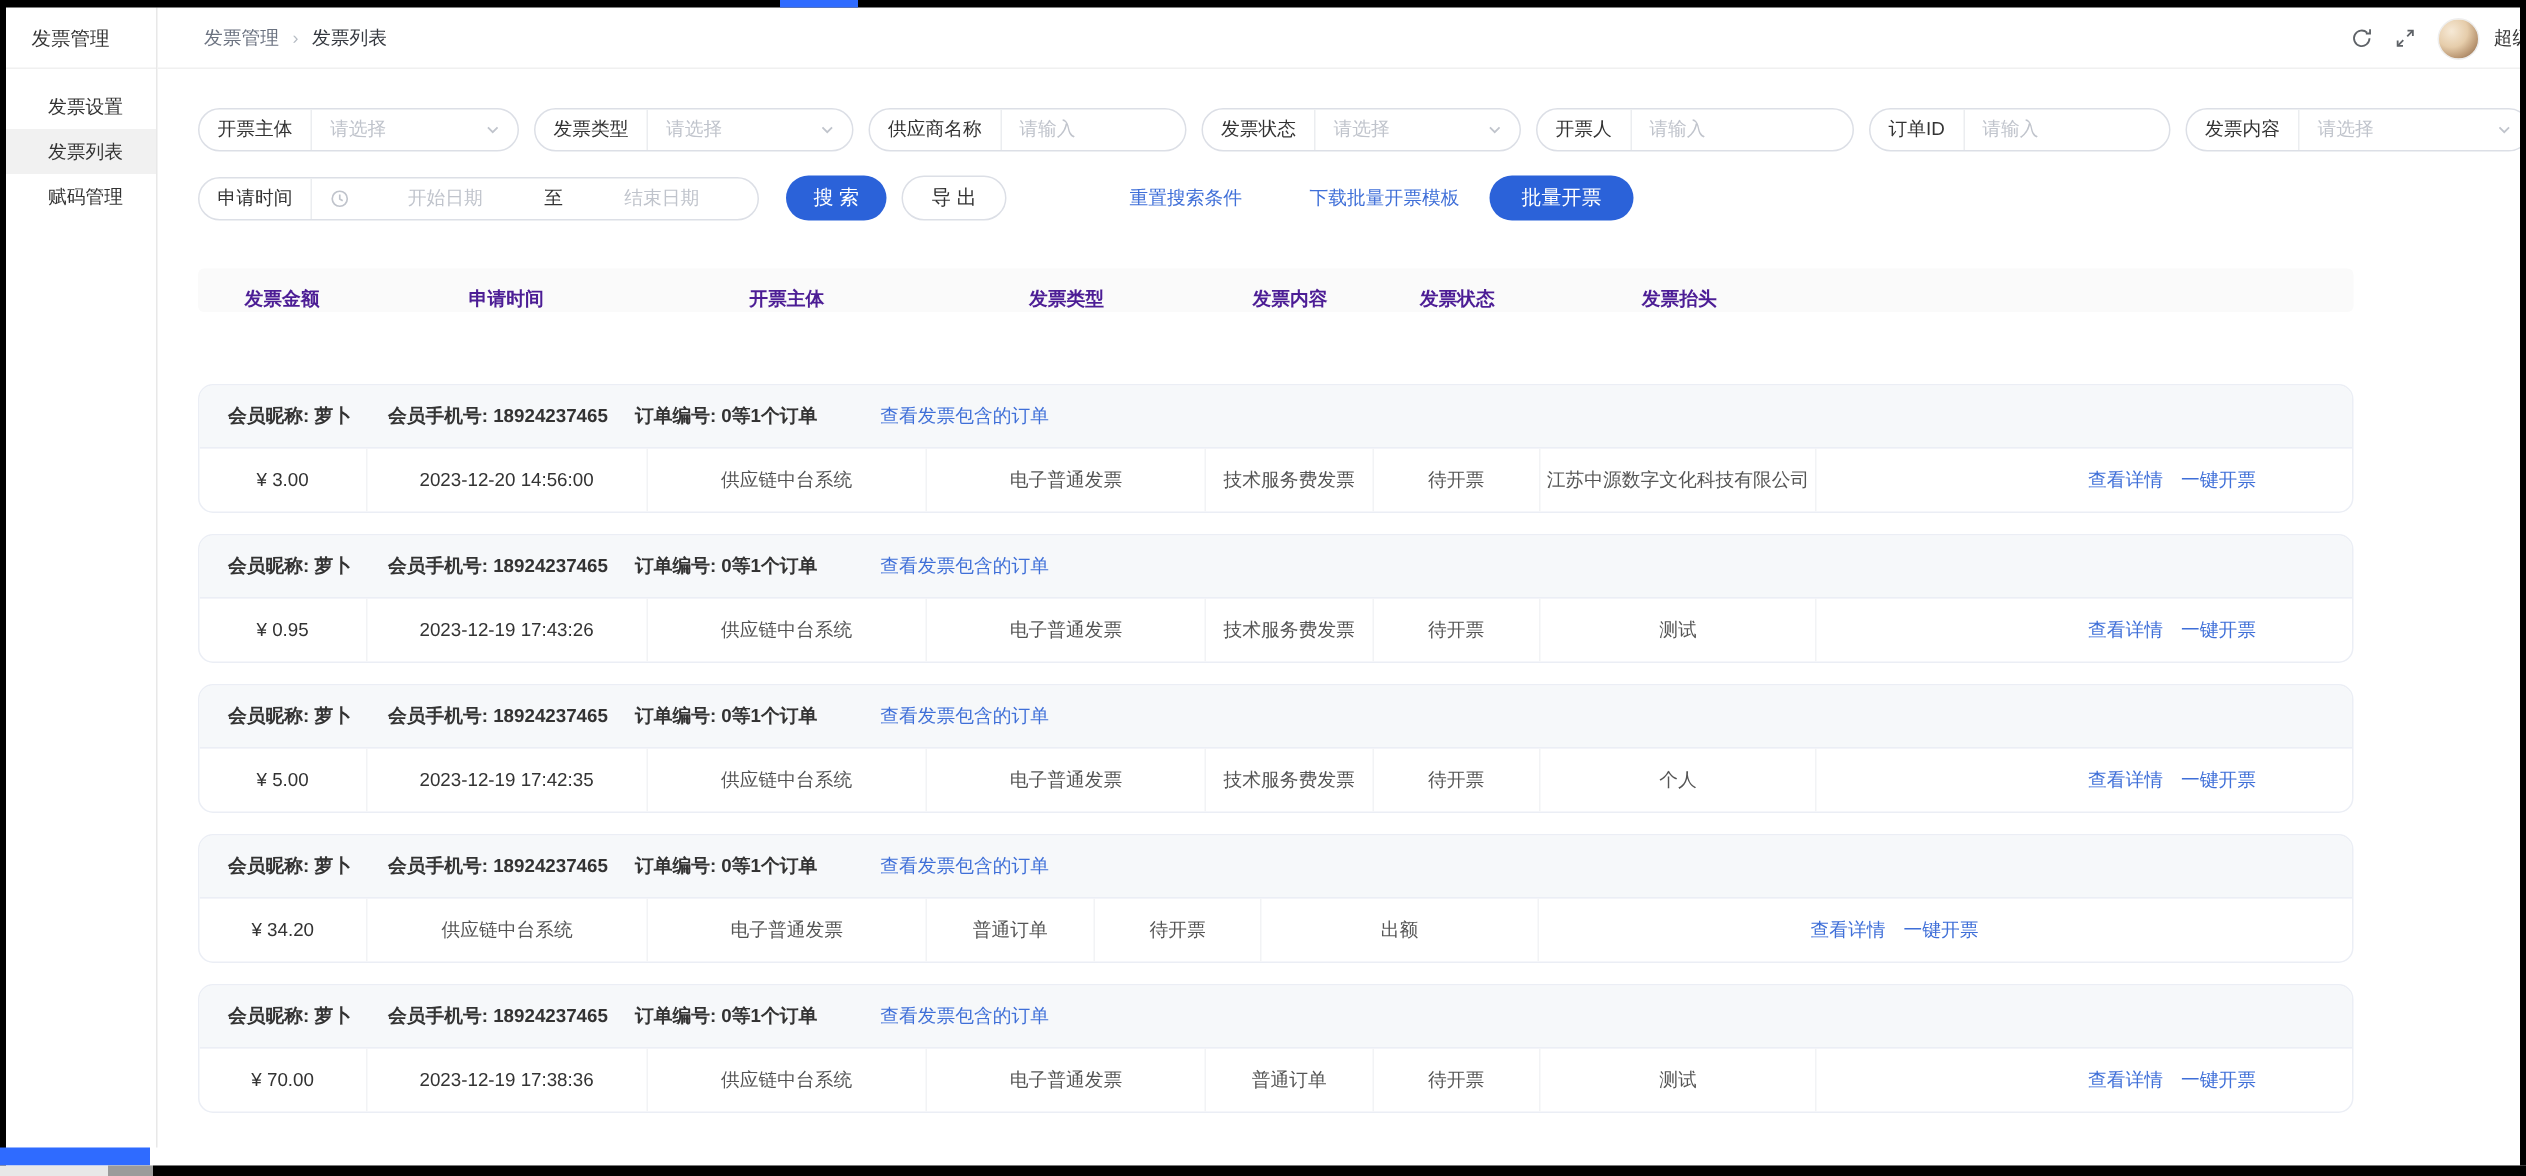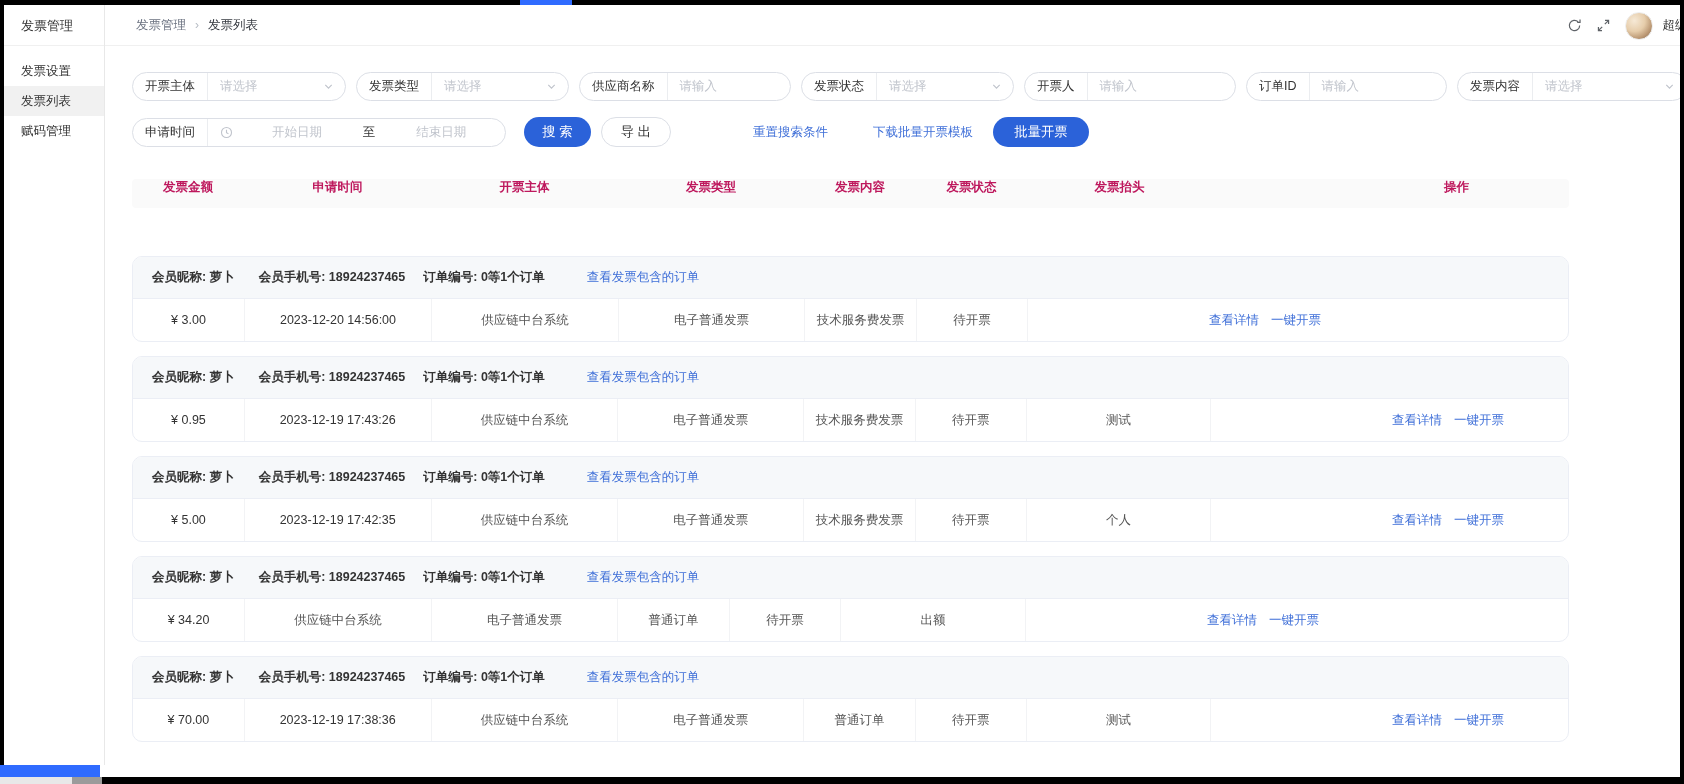--- a/index.html
+++ b/index.html
@@ -25,21 +25,21 @@
   .hscroll-track{position:absolute;left:0;top:777px;width:1684px;height:7px;background:#e8e8e8;z-index:72}
   .hscroll-gray{position:absolute;left:72px;top:777px;width:30px;height:7px;background:#9b9b9b;z-index:73}
   .hscroll-black{position:absolute;left:102px;top:777px;width:1582px;height:7px;background:#000;z-index:74}
 
   
   .sidebar{position:absolute;left:4px;top:5px;width:101px;height:760px;background:#fff;
            border-right:1px solid #e8e8e8;z-index:5}
   .sidebar-title{height:41px;line-height:41px;padding-left:17px;font-size:13px;color:#333;
                  border-bottom:1px solid var(--line);white-space:nowrap}
   .sidebar-items{margin-top:10px}
-  .sidebar-item{height:30px;line-height:30px;padding-left:17px;cursor:pointer;white-space:nowrap;color:#333}
+  .sidebar-item{height:30px;line-height:30px;padding-left:28px;cursor:pointer;white-space:nowrap;color:#333}
   .sidebar-item.active{background:#f1f1f1}
 
   
   .main{position:absolute;left:105px;top:5px;width:1575px;height:760px;background:#fff;overflow:hidden}
   .topbar{position:relative;height:41px;border-bottom:1px solid var(--line);
           display:flex;align-items:center;padding-left:31px}
   .breadcrumb{display:flex;align-items:center;color:#6b7280}
   .crumb-sep{color:#b6bcc4;margin:0 9px;font-size:12px}
   .crumb-current{color:#34383f}
   .topbar-right{position:absolute;right:-45px;top:0;height:41px;display:flex;align-items:center;gap:13px}
@@ -69,22 +69,22 @@
   .btn-plain{background:#fff;color:#333;border:1px solid var(--border)}
   .btn-search{width:67px;margin-left:8px}
   .btn-export{width:70px;margin-left:10px}
   .btn-batch{width:96px;margin-left:20px}
   .text-link{color:var(--link);cursor:pointer;white-space:nowrap}
   .link-reset{margin-left:82px}
   .link-template{margin-left:45px}
 
   
   .table{margin-top:32px;width:1437px}
-  .t-head{display:flex;align-items:flex-start;height:29px;background:#fafafa;border-radius:4px;
-          font-weight:bold;color:#be185d}
+  .t-head{display:flex;align-items:flex-end;height:29px;background:#fafafa;border-radius:4px;
+          font-weight:bold;color:#4c1d95}
   .t-head .cell{text-align:center;white-space:nowrap}
   .t-head .c7{text-align:right;padding-right:100px}
   .groups{margin-top:48px}
   .group{width:1437px;border:1px solid #ebeef5;border-radius:10px;overflow:hidden;margin-bottom:14px;background:#fff}
   .g-head{height:42px;background:#f6f8fa;display:flex;align-items:center;padding-left:19px;
           border-bottom:1px solid #ebeef5;font-weight:bold;color:#333;white-space:nowrap}
   .g-phone{margin-left:24px}
   .g-order{margin-left:18px}
   .g-link{margin-left:42px;font-weight:normal}
   .t-row{display:flex;height:42px}
@@ -220,37 +220,37 @@
 
       <div class="table">
         <div class="t-head">
             <div class="cell c0">发票金额</div>
             <div class="cell c1">申请时间</div>
             <div class="cell c2">开票主体</div>
             <div class="cell c3">发票类型</div>
             <div class="cell c4">发票内容</div>
             <div class="cell c5">发票状态</div>
             <div class="cell c6">发票抬头</div>
-            <div class="cell c7">操作</div>
           </div>
         <div class="groups">
   <div class="group">
     <div class="g-head">
       <span class="g-member">会员昵称: 萝卜</span>
       <span class="g-phone">会员手机号: 18924237465</span>
       <span class="g-order">订单编号: 0等1个订单</span>
       <a class="text-link g-link">查看发票包含的订单</a>
     </div>
     <div class="t-row">
                 <div class="cell c0">¥ 3.00</div>
                 <div class="cell c1">2023-12-20 14:56:00</div>
                 <div class="cell c2">供应链中台系统</div>
                 <div class="cell c3">电子普通发票</div>
                 <div class="cell c4">技术服务费发票</div>
                 <div class="cell c5">待开票</div>
+                <div class="cell c6">江苏中源数字文化科技有限公司</div>
                 <div class="cell c7">
                   <a class="text-link">查看详情</a>
                   <a class="text-link">一键开票</a>
                 </div>
               </div>
   </div>
 
   <div class="group">
     <div class="g-head">
       <span class="g-member">会员昵称: 萝卜</span>

